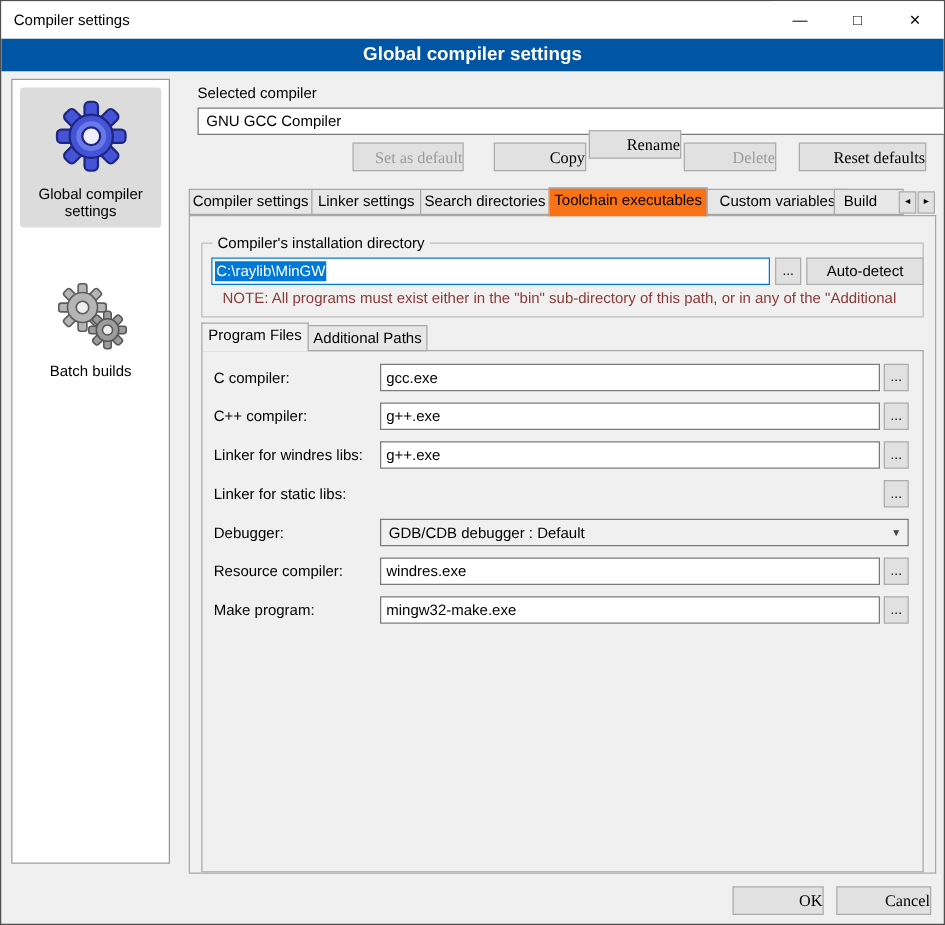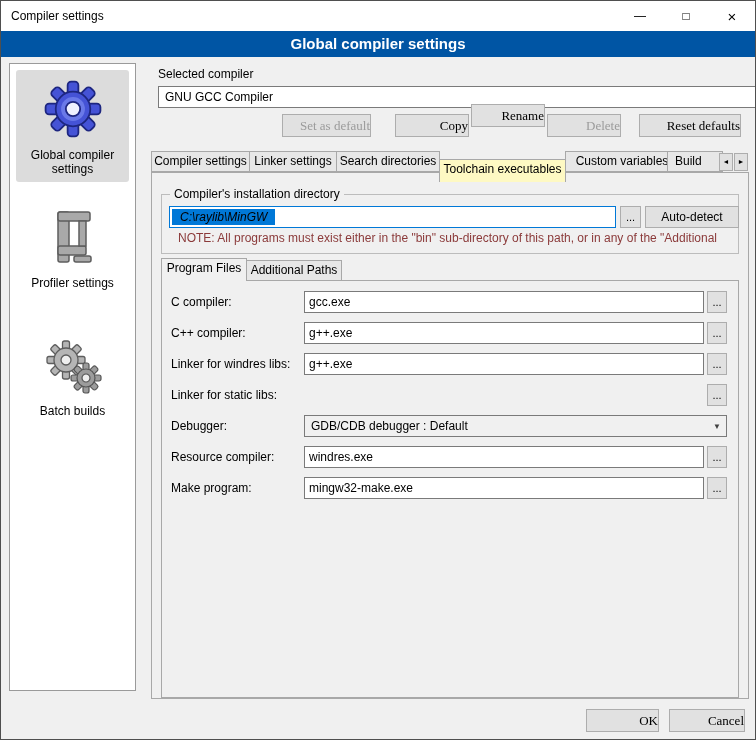--- a/index.html
+++ b/index.html
@@ -30,32 +30,32 @@
   .btn.disabled { color:#9b9b9b; }
   .smallbtn { position:absolute; height:22px; background:#e1e1e1; border:1px solid #adadad; font-size:11px; line-height:18px; text-align:center; cursor:default; }
 
   
   .combo { position:absolute; height:22px; background:#fff; border:1px solid #7a7a7a; display:flex; align-items:center; padding-left:6px; cursor:default; }
   .combo.gray { background:#f0f0f0; }
   .combo .arrow { margin-left:auto; width:18px; text-align:center; font-size:8px; color:#404040; }
 
   
   .tab { position:absolute; top:150px; height:21px; background:#e7e7e7; border:1px solid #a8a8a8; line-height:19px; text-align:center; overflow:hidden; white-space:nowrap; cursor:default; z-index:2; }
-  .tab.active { top:158px; height:23px; background:#fef9c3; border-bottom:none; z-index:4; }
+  .tab.active { top:149px; height:23px; background:#f97316; border-bottom:none; z-index:4; }
   .tab.clip { text-align:left; padding-left:7px; }
   .tabarrow { position:absolute; top:152px; width:14px; height:18px; background:#e1e1e1; border:1px solid #adadad; font-size:7px; line-height:16px; text-align:center; padding:0; cursor:default; z-index:2; }
   .panel { position:absolute; left:150px; top:171px; width:598px; height:527px; border:1px solid #a8a8a8; background:#f0f0f0; z-index:1; }
 
   
   .groupbox { position:absolute; left:160px; top:186px; width:578px; height:60px; border:1px solid #bcbcbc; z-index:3;margin-top:7px; }
   .grouplabel { position:absolute; top:-8px; left:8px; background:#f0f0f0; padding:0 4px; }
 
   
   .dirbox { position:absolute; left:168px; top:205px; width:447px; height:22px; background:#fff; border:1px solid #0078d7; display:flex; align-items:center; padding-left:2px; z-index:5; }
-  .dirbox .sel { background:#0078d7; color:#000000; padding:1px 8px;font-style:italic; }
+  .dirbox .sel { background:#0078d7; color:#ffffff; padding:1px 1px; }
 
   .note { position:absolute; left:177px; top:230px; width:568px; color:#8b3a3a; white-space:nowrap; overflow:hidden; z-index:5; }
 
   
   .subtab { position:absolute; height:21px; background:#e7e7e7; border:1px solid #a8a8a8; line-height:19px; text-align:center; cursor:default; z-index:2; }
   .subtab.active { background:#f0f0f0; border-bottom:none; z-index:4; }
   .subpanel { position:absolute; left:160px; top:279px; width:578px; height:418px; border:1px solid #a8a8a8; background:#f0f0f0; z-index:1; }
 
   
   .flabel { position:absolute; left:170px; z-index:5; }
@@ -97,34 +97,20 @@
               <rect x="-4.5" y="-23" width="9" height="46" rx="3" transform="rotate(90)"></rect>
               <rect x="-4.5" y="-23" width="9" height="46" rx="3" transform="rotate(135)"></rect>
               <circle r="14.5"></circle>
             </g>
             <circle r="10" fill="#6a79e8"></circle>
             <circle r="6" fill="#eef0ff" stroke="#1d2680" stroke-width="1.5"></circle>
           </g>
         </svg>
       </span>
       <span class="side-label">Global compiler settings</span>
-    </div>
-    <div class="side-item it2">
-      <span>
-        <svg width="54" height="60" viewBox="0 0 54 60">
-          <g fill="#a9a9a9" stroke="#5d5d5d" stroke-width="1.5">
-            <rect x="12" y="4" width="11" height="50" rx="2"></rect>
-            <rect x="12" y="4" width="32" height="9" rx="2"></rect>
-            <rect x="12" y="38" width="28" height="9" rx="2"></rect>
-            <rect x="33" y="13" width="7" height="25"></rect>
-            <rect x="28" y="48" width="17" height="6" rx="2"></rect>
-          </g>
-        </svg>
-      </span>
-      <span class="side-label">Profiler settings</span>
     </div>
     <div class="side-item it3">
       <span>
         <svg width="62" height="58" viewBox="0 0 62 58">
           <g transform="translate(24,22)">
             <g fill="#b5b5b5" stroke="#5d5d5d" stroke-width="1.3">
               <rect x="-3.5" y="-19" width="7" height="38" rx="2"></rect>
               <rect x="-3.5" y="-19" width="7" height="38" rx="2" transform="rotate(45)"></rect>
               <rect x="-3.5" y="-19" width="7" height="38" rx="2" transform="rotate(90)"></rect>
               <rect x="-3.5" y="-19" width="7" height="38" rx="2" transform="rotate(135)"></rect>

